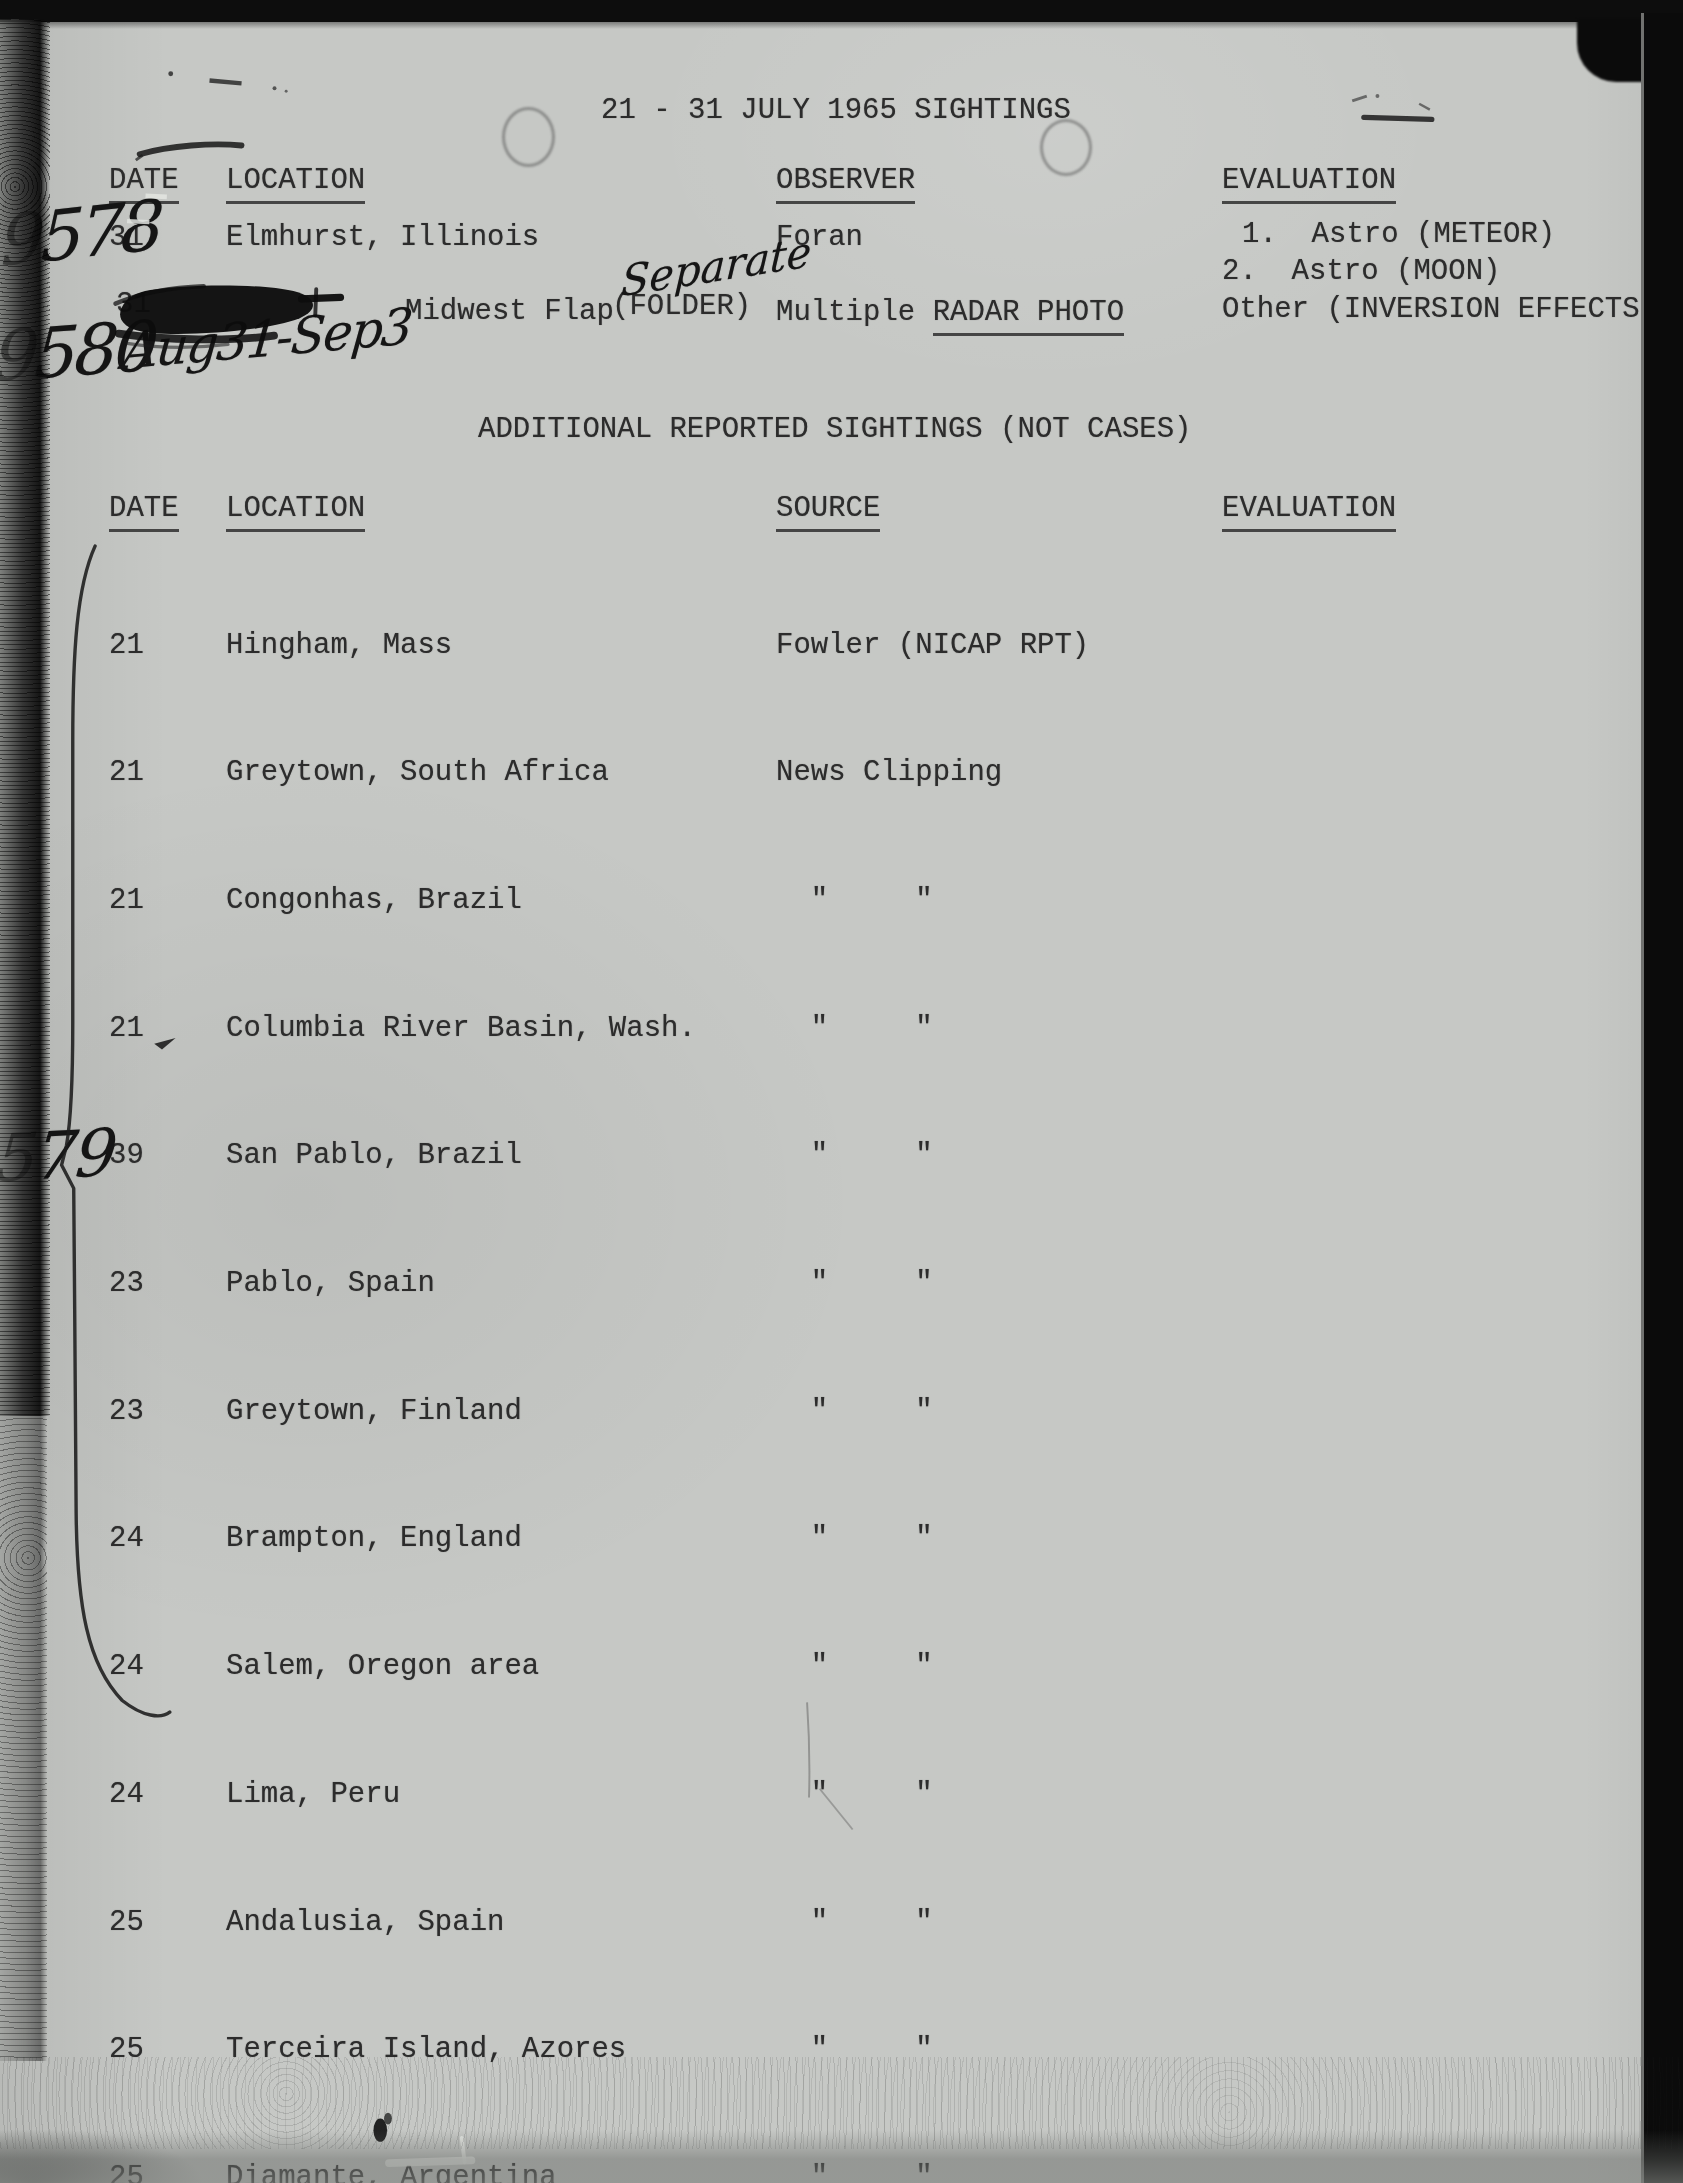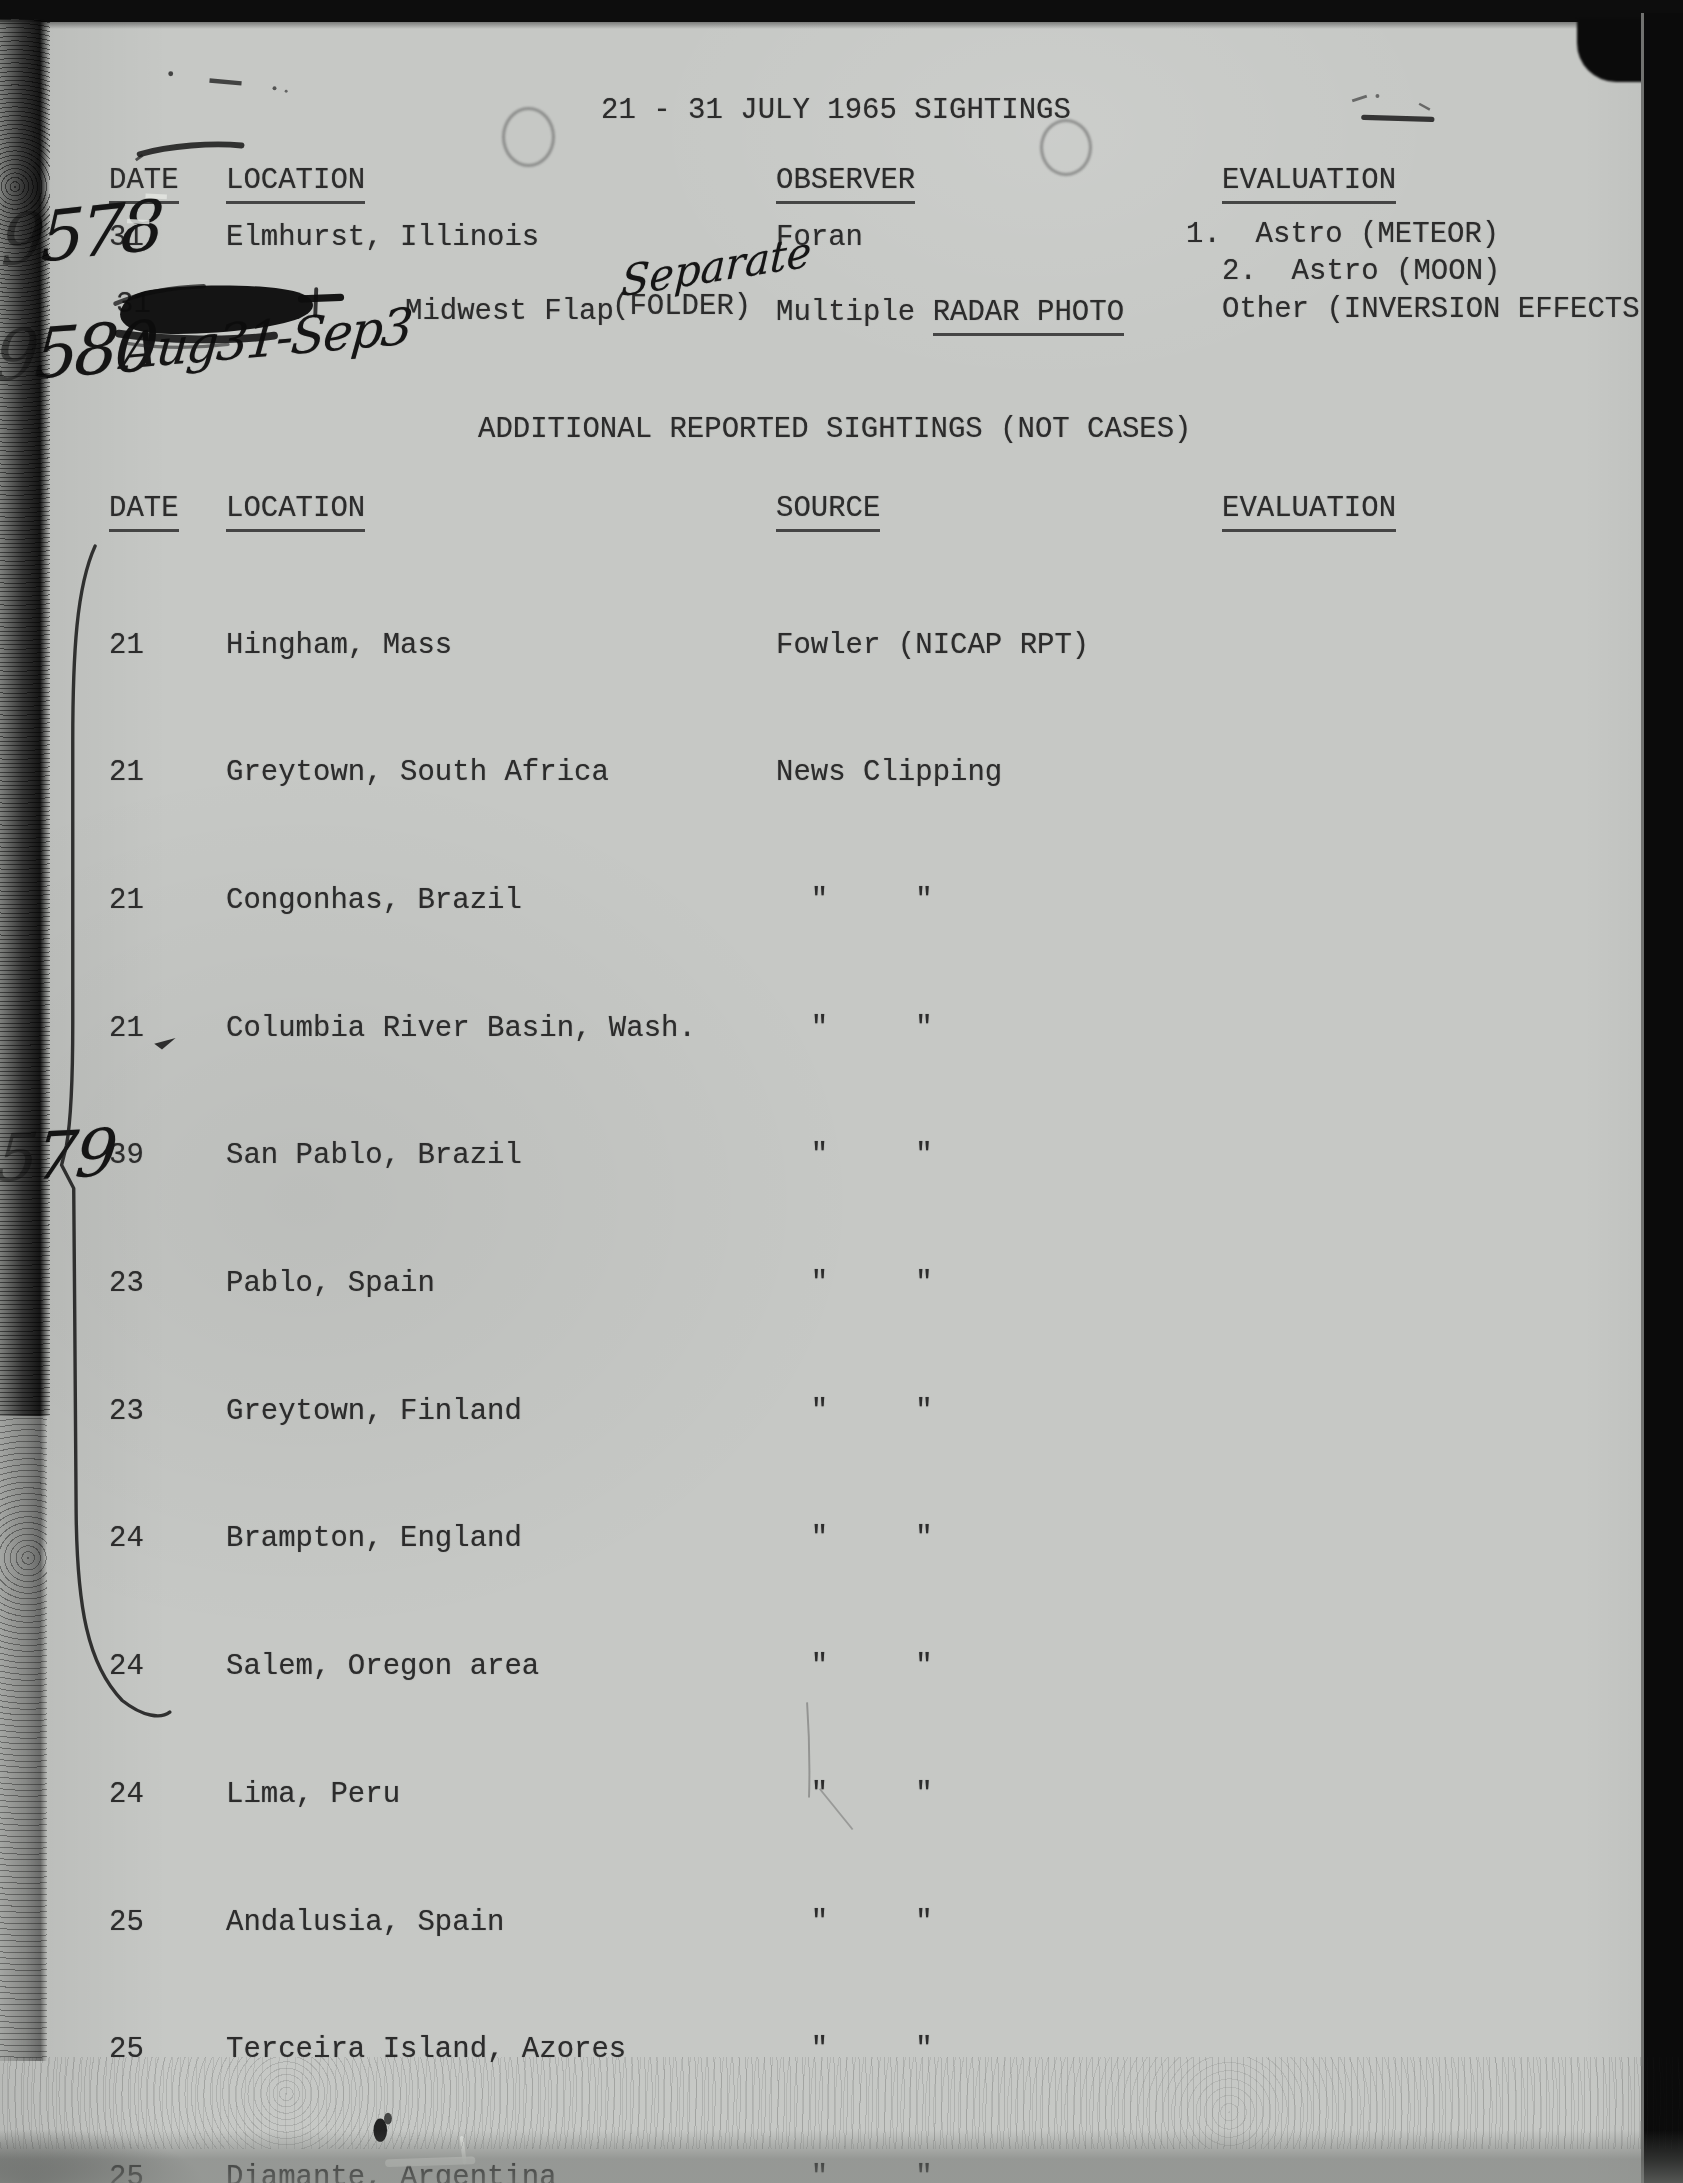--- a/index.html
+++ b/index.html
@@ -75,21 +75,21 @@
       <div class="t" style="left:601px;top:95px;">21 - 31 JULY 1965 SIGHTINGS</div>
 
       <span class="t" style="left:109px;top:165px;"><span class="u">DATE</span></span>
       <span class="t" style="left:226px;top:165px;"><span class="u">LOCATION</span></span>
       <span class="t" style="left:776px;top:165px;"><span class="u">OBSERVER</span></span>
       <span class="t" style="left:1222px;top:165px;"><span class="u">EVALUATION</span></span>
 
       <span class="t" style="left:109px;top:222px;">31</span>
       <span class="t" style="left:226px;top:222px;">Elmhurst, Illinois</span>
       <span class="t" style="left:776px;top:222px;">Foran</span>
-      <span class="t" style="left:1186px;top:219px;">1.  Astro (METEOR)</span>
+      <span class="t" style="left:1242px;top:219px;">1.  Astro (METEOR)</span>
       <span class="t" style="left:1222px;top:256px;text-align:right;">2.  Astro (MOON)</span>
 
       <span class="t" style="left:116px;top:289px;">31</span>
       <span class="t" style="left:369px;top:296px;margin-left:36px;">Midwest Flap</span>
       <span class="t" style="left:612px;top:291px;">(FOLDER)</span>
       <span class="t" style="left:776px;top:297px;"><span>Multiple </span><span class="u">RADAR PHOTO</span></span>
       <span class="t" style="left:1222px;top:294px;">Other (INVERSION EFFECTS</span>
 
       <div class="t" style="left:478px;top:414px;">ADDITIONAL REPORTED SIGHTINGS (NOT CASES)</div>
 

